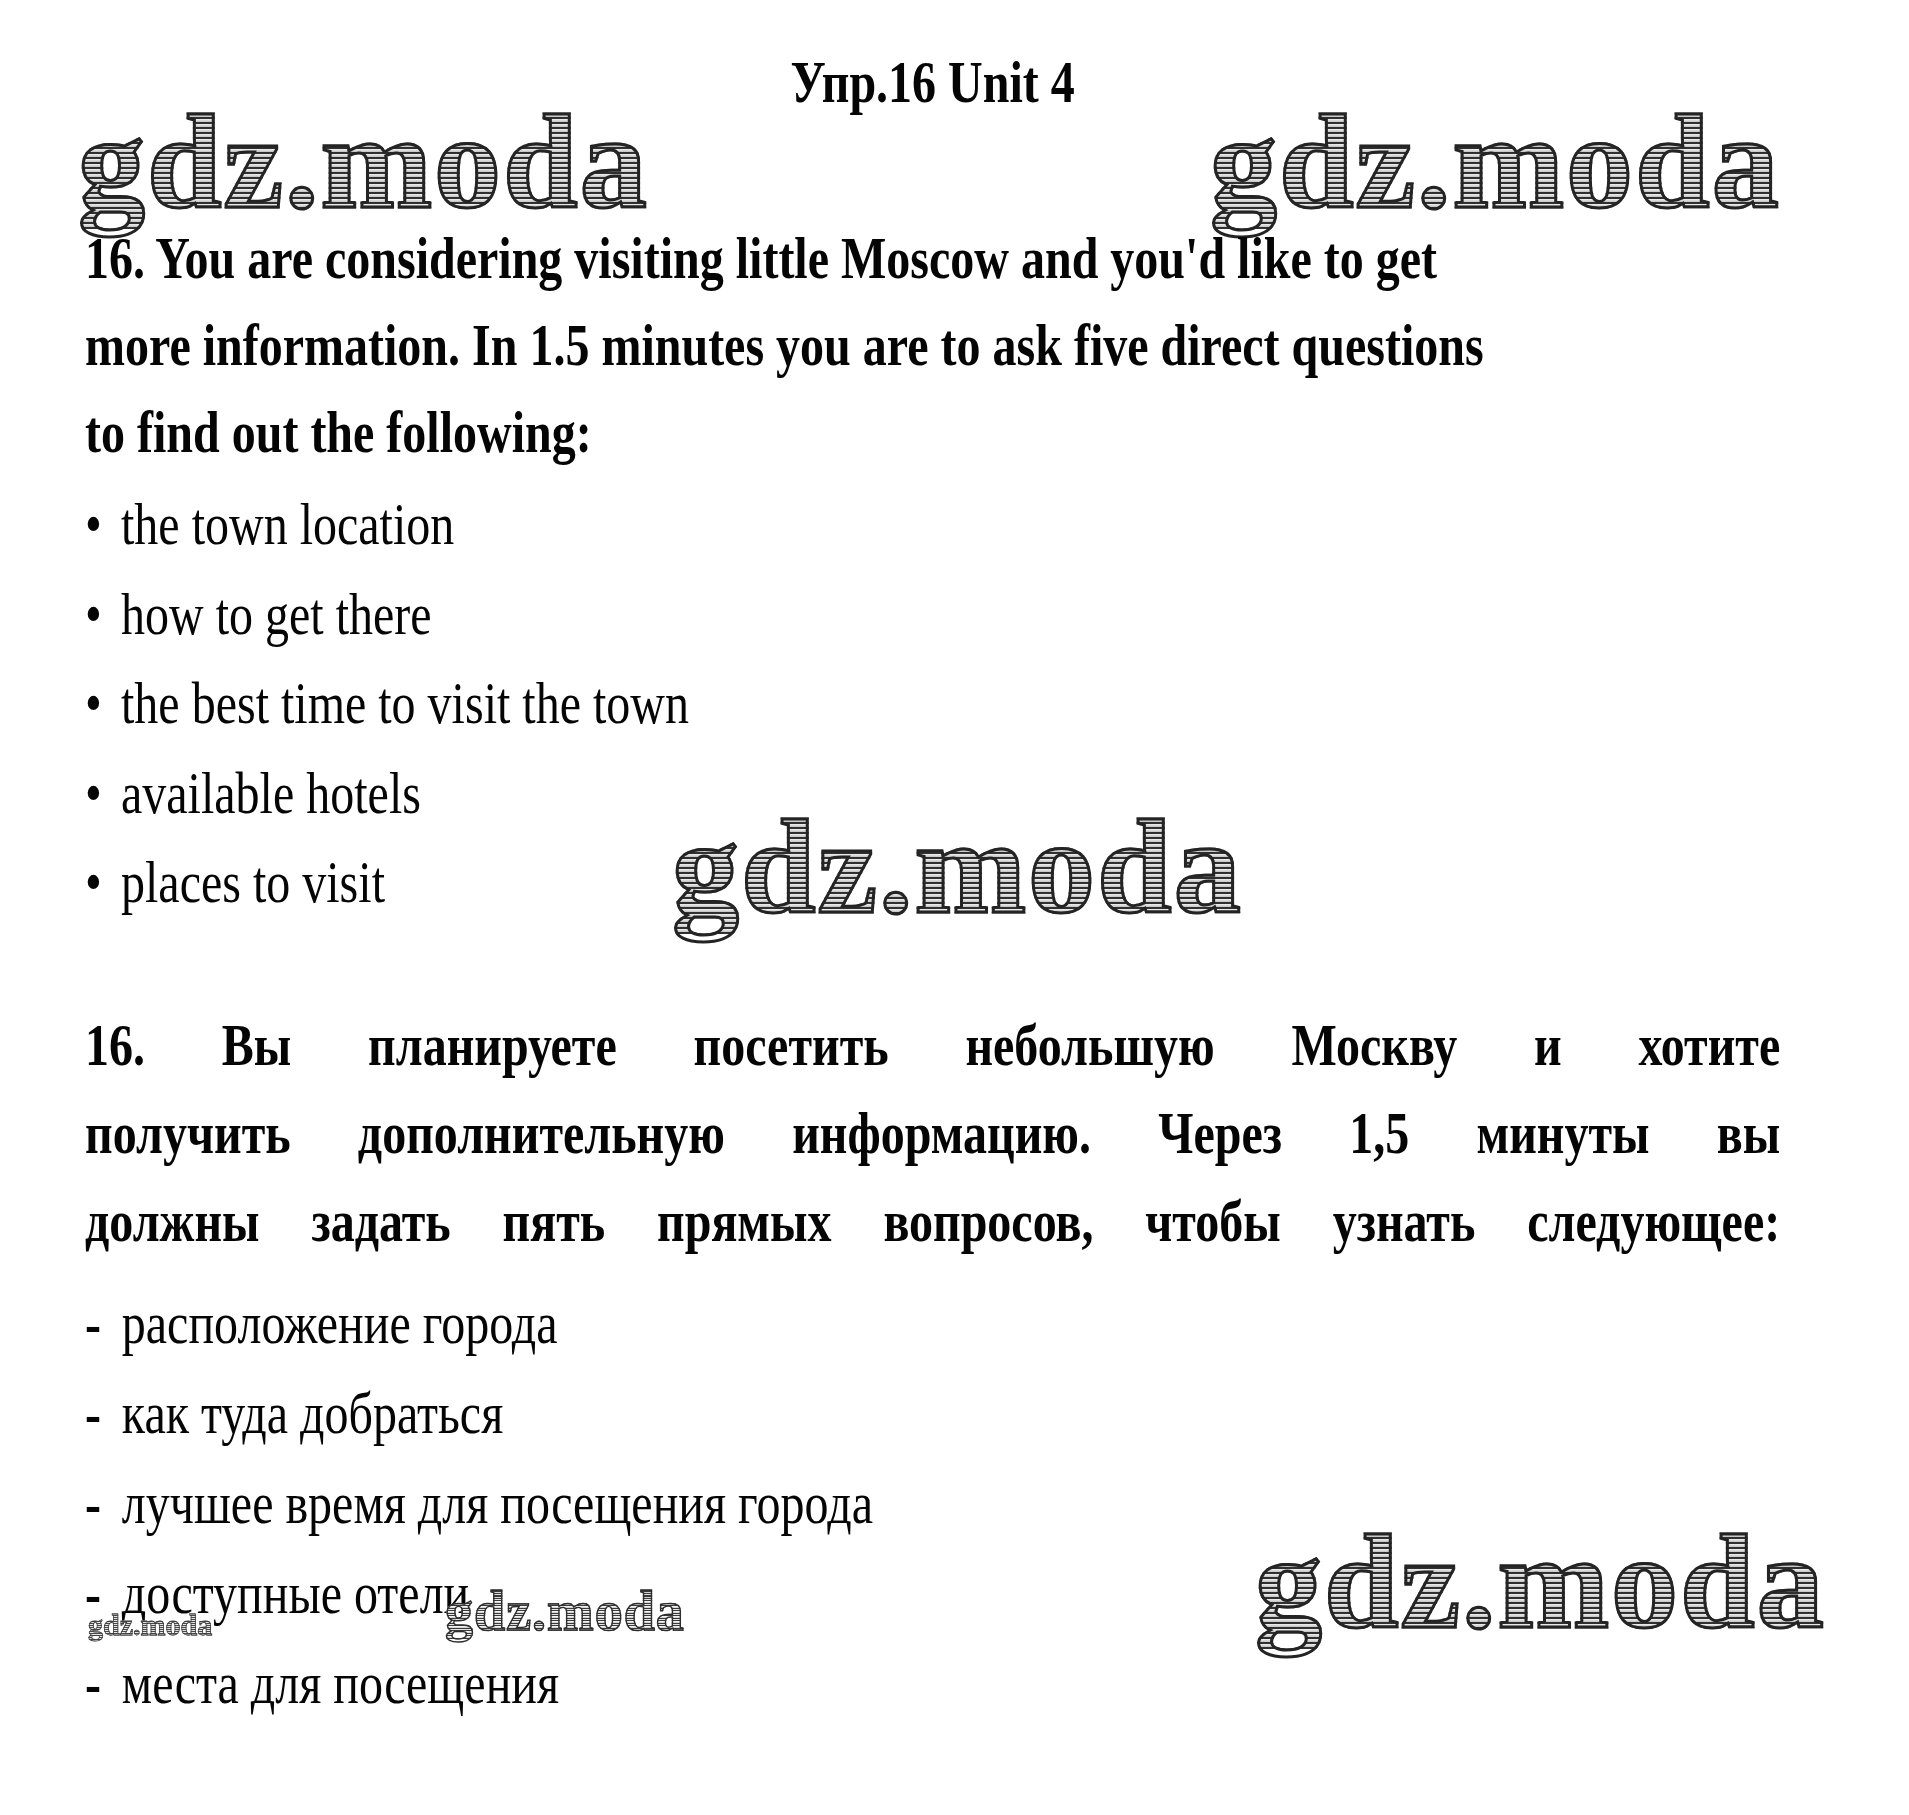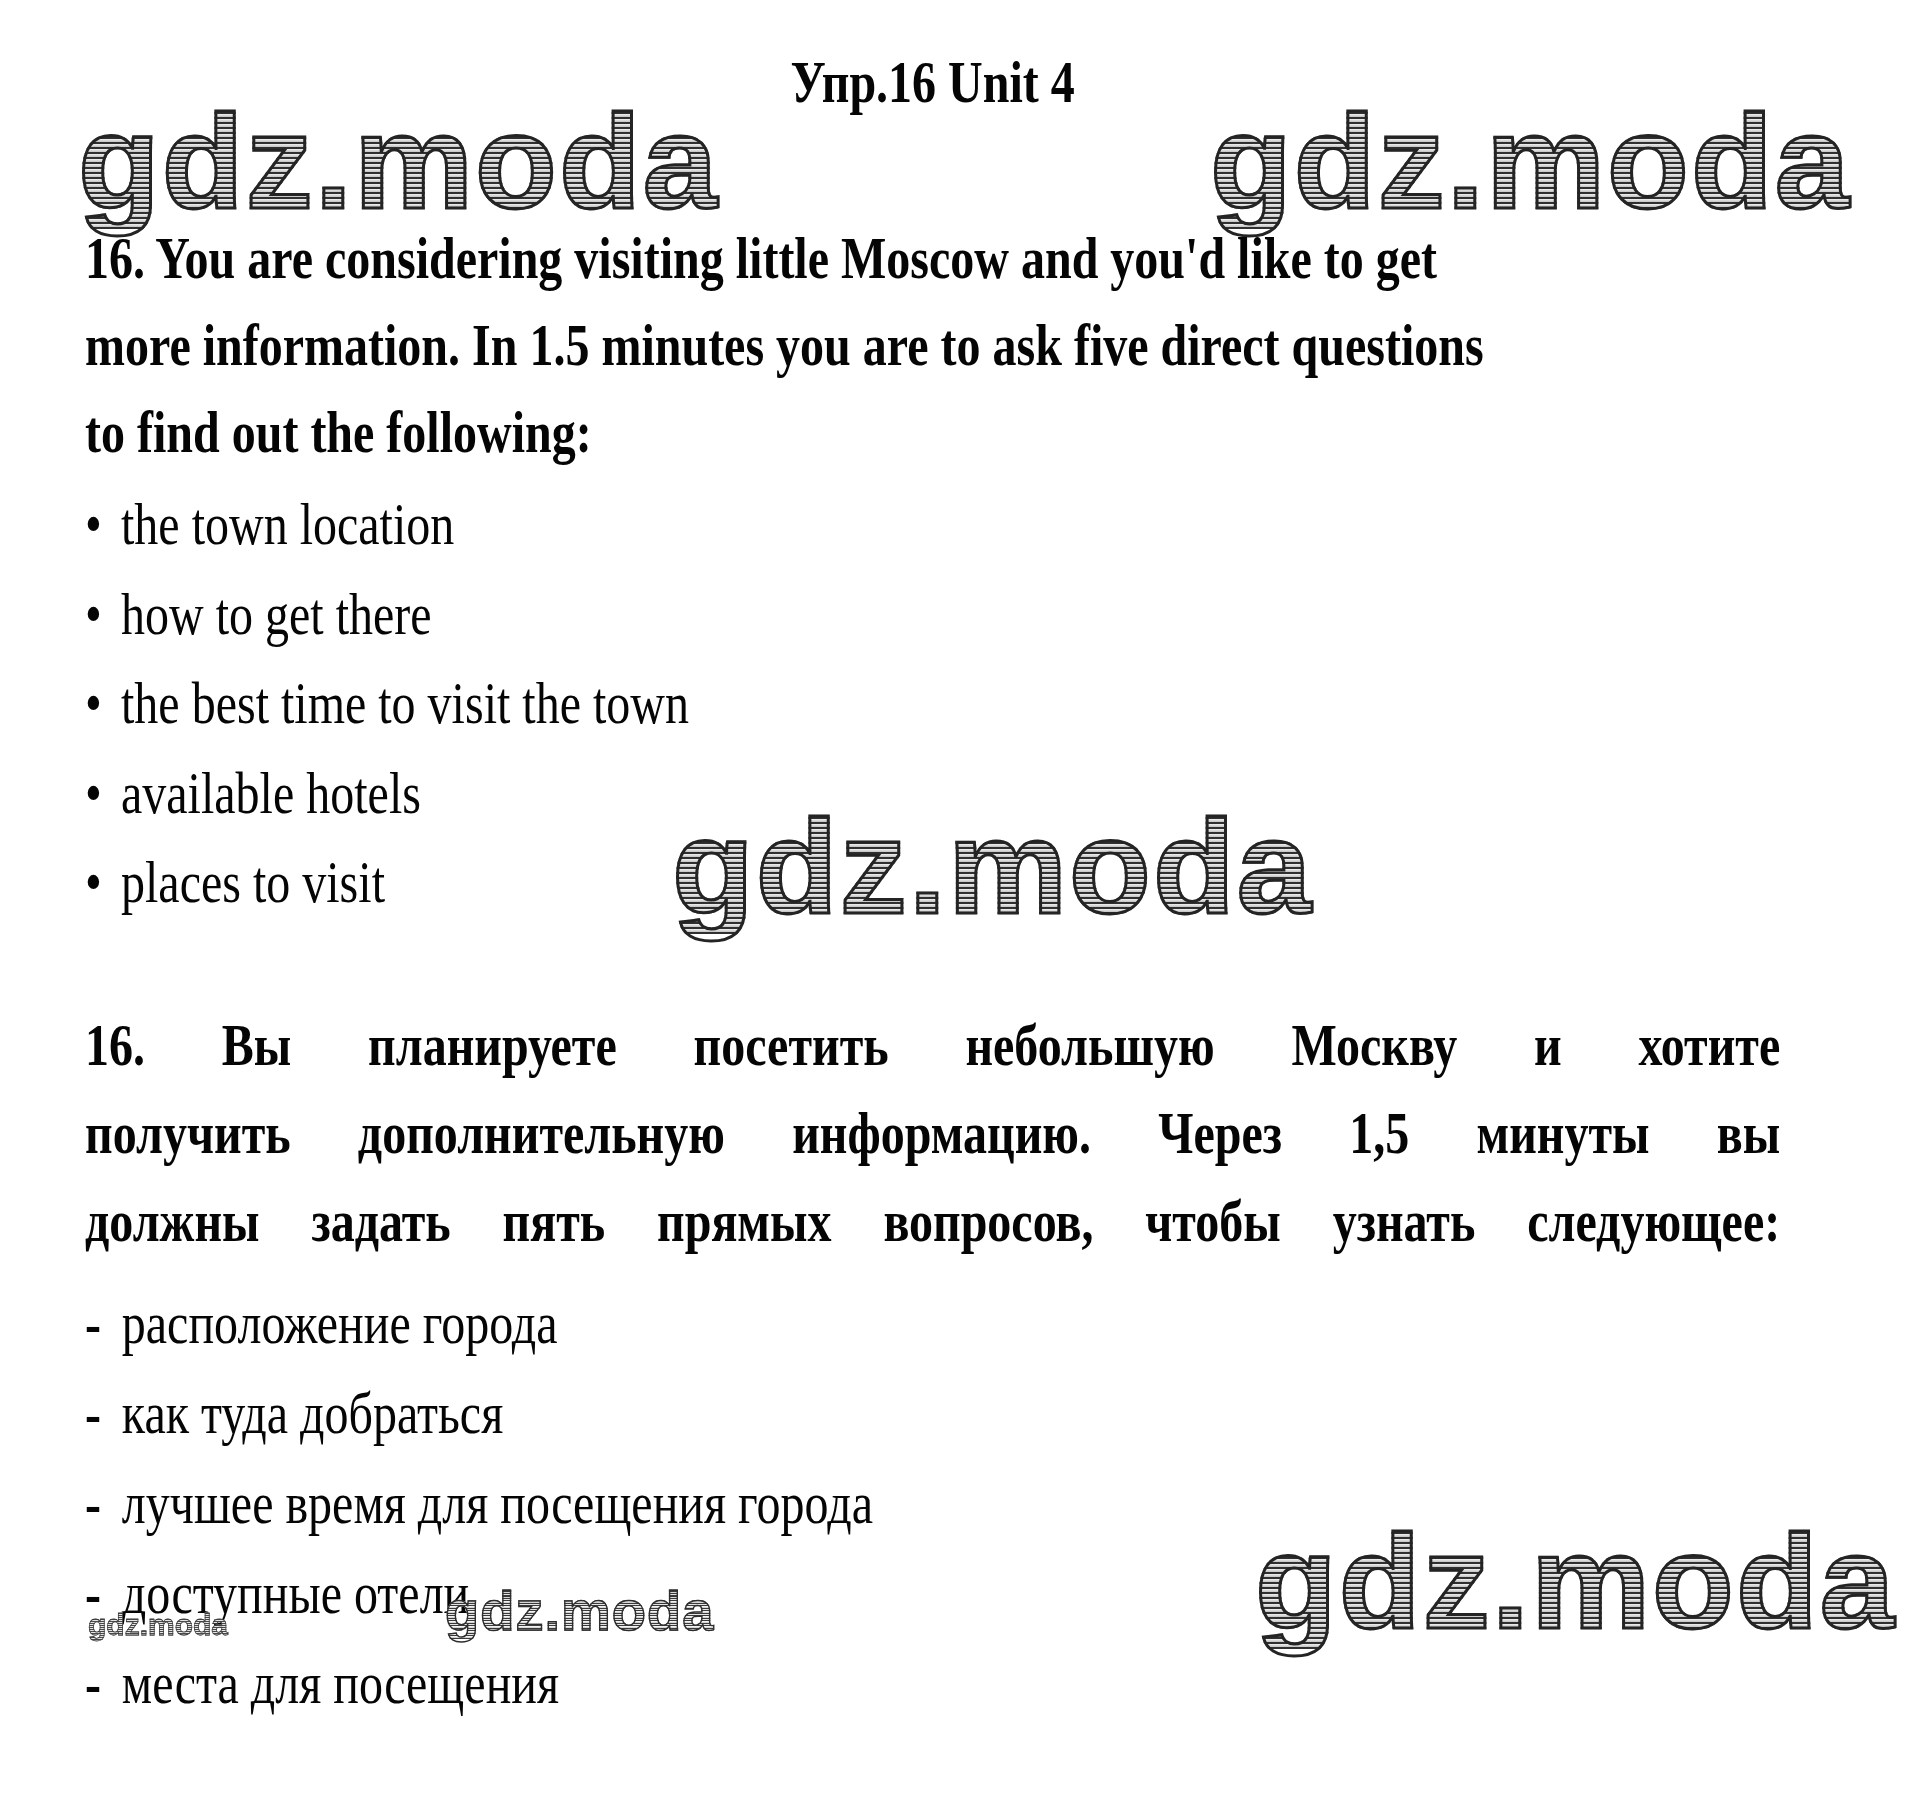--- a/index.html
+++ b/index.html
@@ -26,21 +26,21 @@
   .ru-para .pline{text-align:justify;text-align-last:justify;}
   .pline{display:block;}
   .blist{left:85px;font-size:60px;font-weight:normal;}
   .en-list{top:480px;line-height:89.5px;}
   .ru-list{top:1278px;line-height:90px;}
   .li{display:block;white-space:nowrap;}
   .marker{display:inline-block;margin-right:24px;}
   .ru-list .marker{font-weight:bold;margin-right:26px;}
   
   .wm{
-    font-family:Liberation Sans, sans-serif;
+    font-family:Liberation Serif, serif;
     font-weight:bold;white-space:nowrap;line-height:1;
     color:#5a5a5a;letter-spacing:2px;
   }
   .wm-large{font-size:134px;}
   .wm-med{font-size:56px;letter-spacing:1px;}
   .wm-small{font-size:30px;letter-spacing:0;}
   @supports ((-webkit-background-clip:text) or (background-clip:text)){
     .wm{
       background:repeating-linear-gradient(0deg,
         #303030 0px,#303030 2px,

